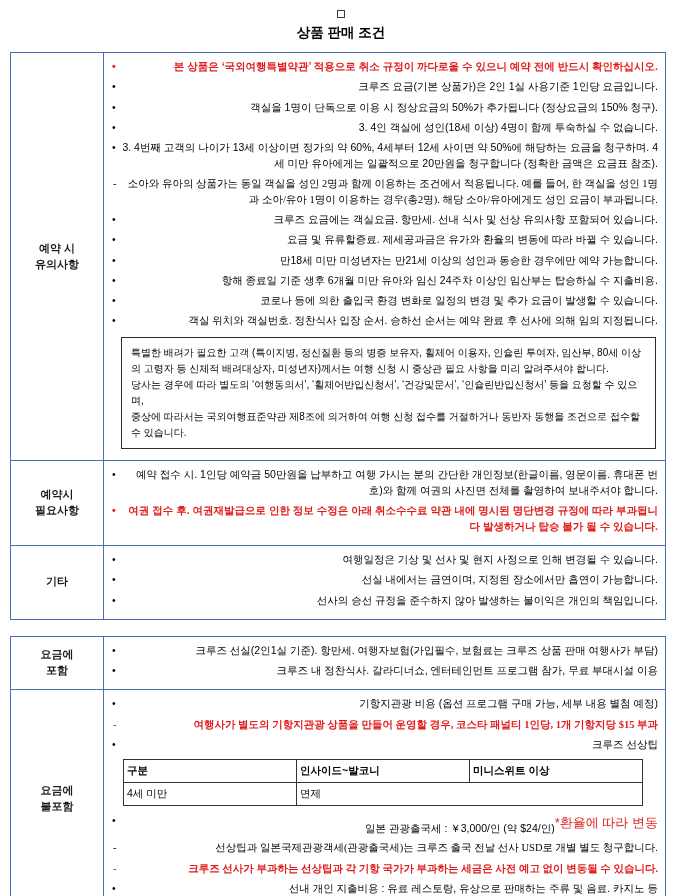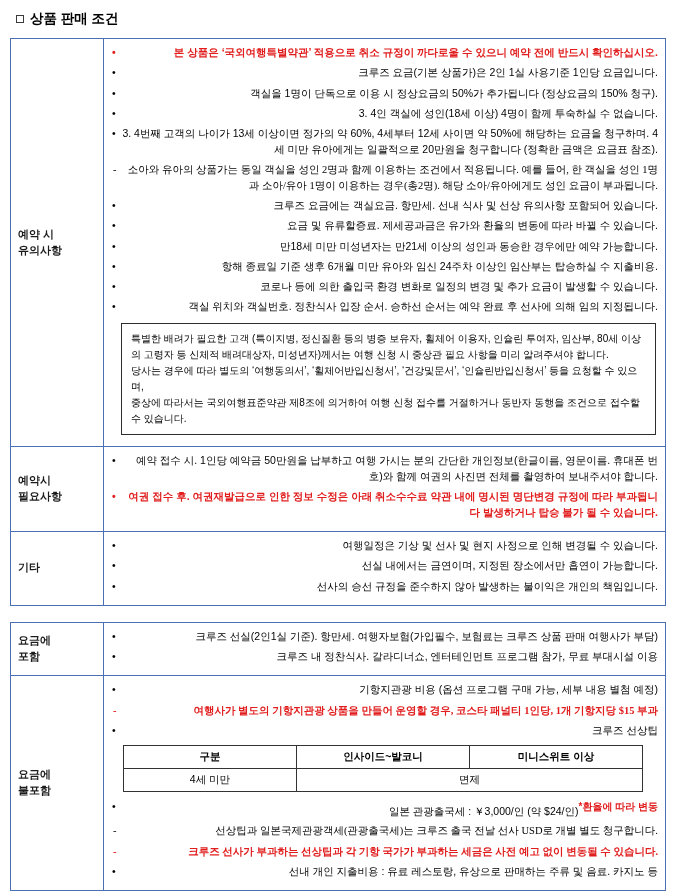--- a/index.html
+++ b/index.html
@@ -20,20 +20,21 @@
     box-sizing: border-box;
   }
   .page-title {
     display: flex;
     align-items: center;
     gap: 6px;
     font-size: 13.5px;
     font-weight: bold;
     color: #000;
     margin: 2px 0 10px 6px;
+    flex-direction: column;
   }
   .page-title .sq {
     display: inline-block;
     width: 8px;
     height: 8px;
     border: 1.5px solid #3b3b3b;
     box-sizing: border-box;
   }
   table.box {
     width: 100%;
@@ -44,20 +45,21 @@
   table.box + table.box {
     margin-top: 16px;
   }
   table.box td {
     border: 1px solid #4a6fb5;
     vertical-align: middle;
     padding: 6px 7px;
   }
   td.lbl {
     width: 78px;
+    text-align: center;
     font-weight: bold;
     font-size: 11px;
     color: #1c1c1c;
     line-height: 1.45;
   }
   td.content {
     vertical-align: top;
     padding: 8px 8px 8px 10px;
   }
   ul.bul {
@@ -106,34 +108,34 @@
     margin: 0;
   }
   table.fee {
     border-collapse: collapse;
     margin: 6px 0 7px 12px;
     width: 520px;
     table-layout: fixed;
   }
   table.fee th, table.fee td {
     border: 1px solid #333;
-    text-align: center;
+    text-align: left;
     font-size: 10.5px;
     padding: 4px 3px;
     font-weight: normal;
   }
   table.fee th {
     font-weight: bold;
     background: #ffffff;
   }
   .sup {
-    font-size: 10px;
+    font-size: 13px;
     color: #e11d1d;
     vertical-align: super;
-    font-weight: bold;
+    font-weight: normal;
   }
   .nowrapspace { white-space: pre-wrap; }
 </style>
 </head>
 <body>
 
 <div class="page">
 
   <div class="page-title">
     <span class="sq"></span>

